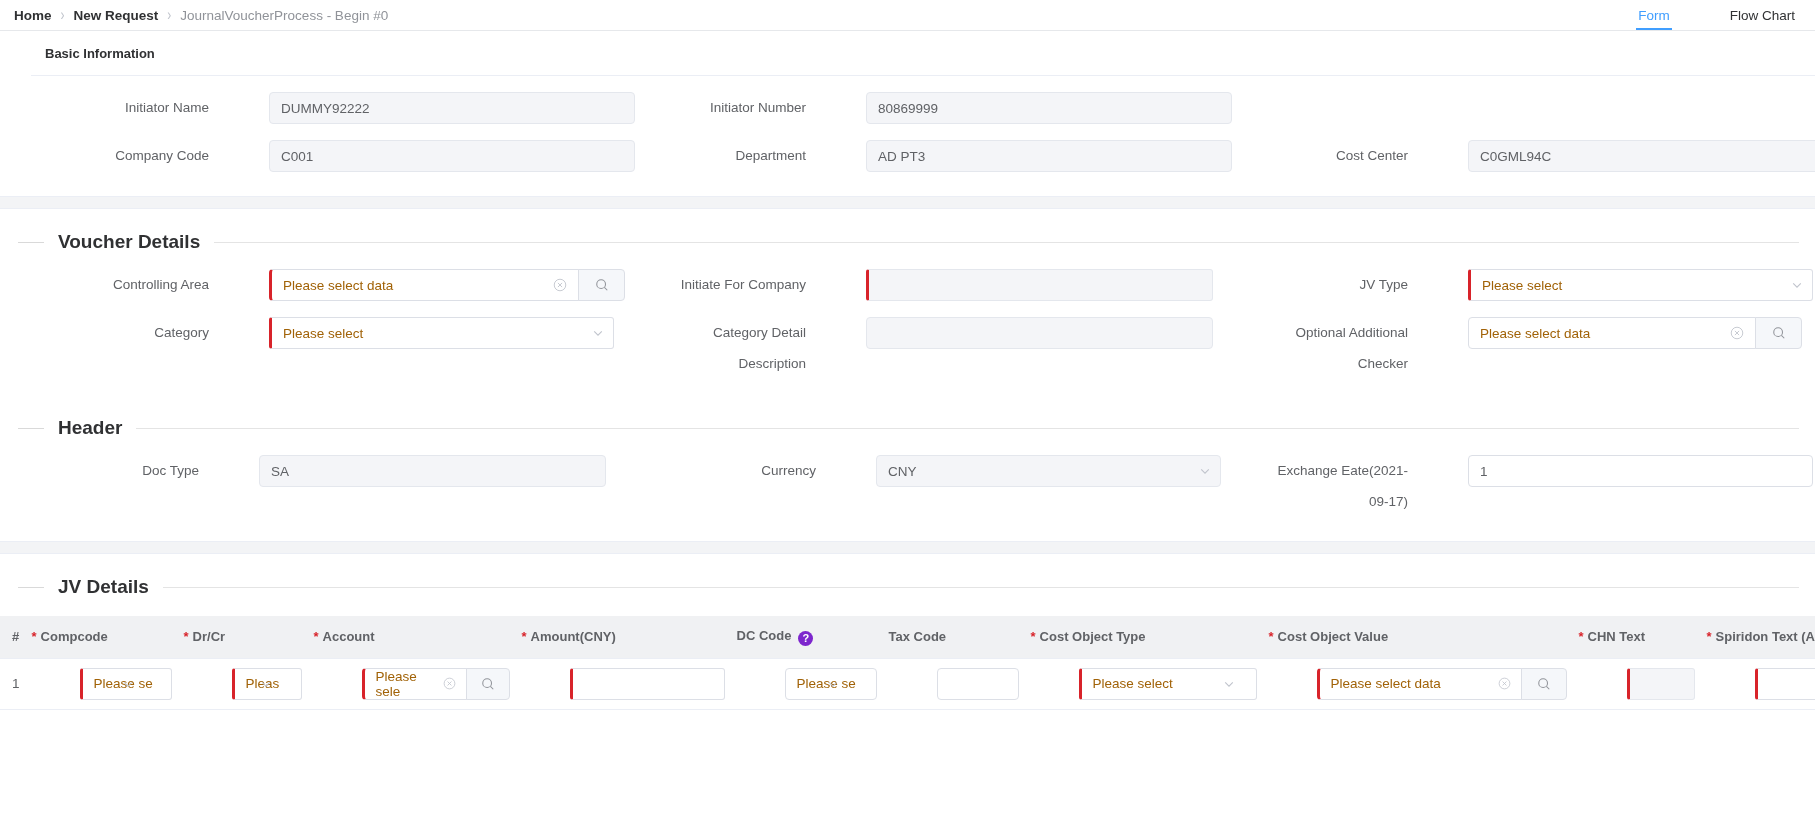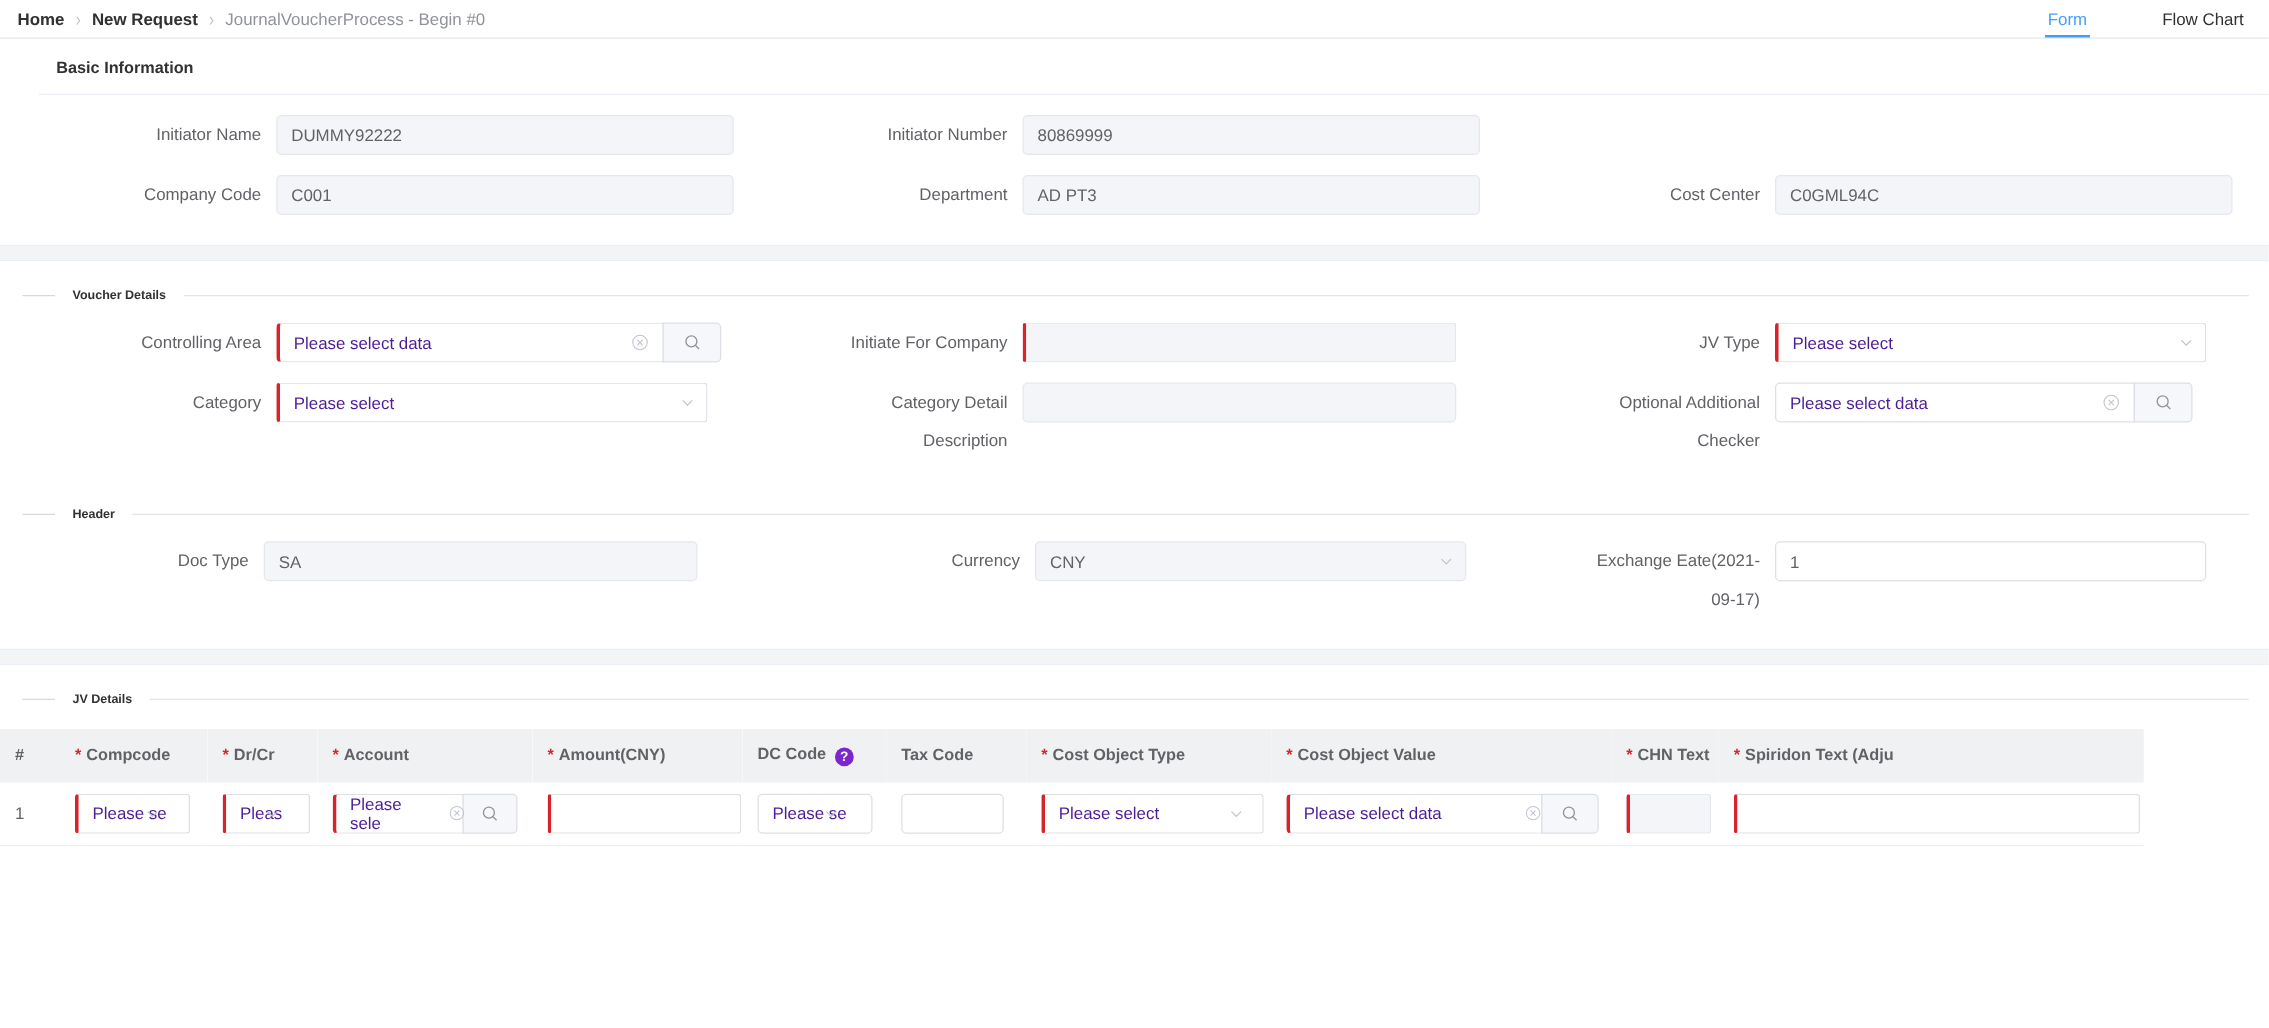--- a/index.html
+++ b/index.html
@@ -71,23 +71,24 @@
   .lbl.multi { line-height: 31px; }
 
   
   .ctrl { position: relative; display: flex; align-items: center; }
   .inp {
     height: 32px; border: 1px solid #dcdfe6; border-radius: 4px;
     font-size: 13.5px; color: #606266; background: #fff;
     padding: 0 11px; display: flex; align-items: center;
     font-family: "Liberation Sans", sans-serif;
     width: 100%;
+    margin-left: 48px;
   }
   .inp.disabled { background: #f4f5f8; border-color: #e4e7ed; color: #606266; }
-  .inp .ph { color: #4c1d95; }
+  .inp .ph { color: #a16207; }
   .req { border-left: 3px solid #d8232a !important; border-radius: 3px; }
   .w366 { width: 366px; }
   .w347 { width: 347px; }
   .w310 { width: 310px; }
 
   .sel-arrow {
     position: absolute; right: 10px; top: 0; height: 32px;
     display: flex; align-items: center; color: #c0c4cc; font-size: 11px;
     pointer-events: none;
   }
@@ -101,21 +102,21 @@
     background: #f5f7fa; display: flex; align-items: center; justify-content: center;
     color: #909399; cursor: pointer;
   }
   .grp .inp { border-radius: 4px 0 0 4px; }
 
   
   .subsec { padding: 22px 0 0 0; }
   .subsec-hd { display: flex; align-items: center; padding: 0 16px 0 18px; }
   .subsec-hd .dash { width: 26px; height: 1px; background: #d9d9d9; }
   .subsec-hd .t {
-    font-size: 10px; font-weight: bold; color: #303133;
+    font-size: 19px; font-weight: bold; color: #303133;
     padding: 0 14px;
   }
   .subsec-hd .line { flex: 1; height: 1px; background: #e4e4e4; }
 
   
   .tbl-wrap { width: 1815px; overflow: hidden; }
   table.jv { border-collapse: collapse; table-layout: fixed; }
   table.jv th {
     background: #f0f1f3; color: #606266; font-size: 13px; font-weight: bold;
     text-align: left; padding: 11px 0 11px 12px; height: 42px;

